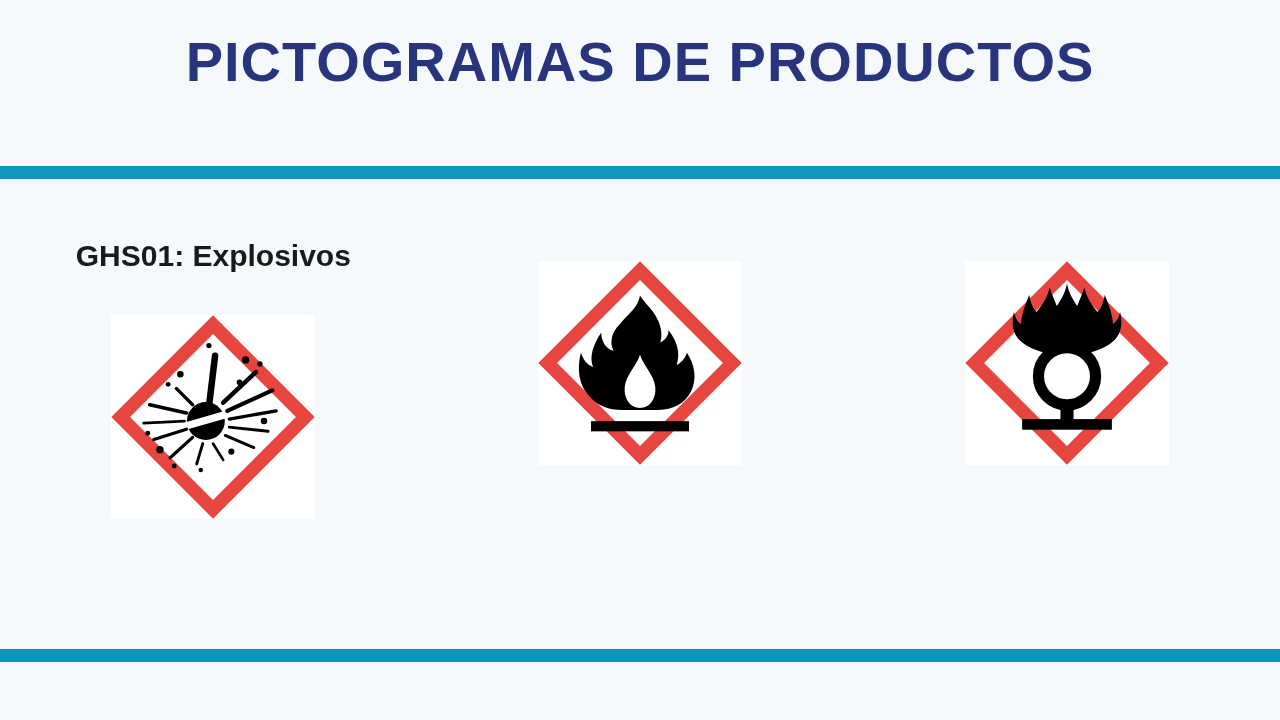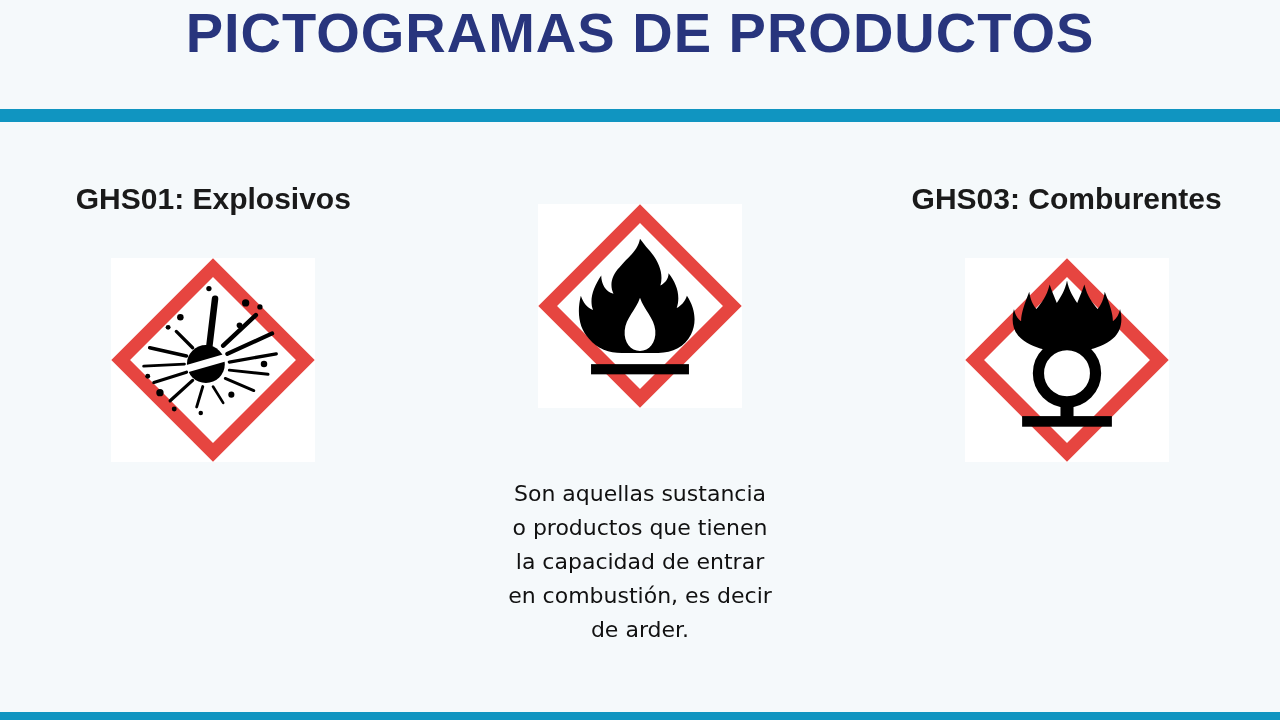--- a/index.html
+++ b/index.html
@@ -138,31 +138,23 @@
             C64 37 62 39 60 40
             C62 33 58 26 53 21 Z"></path>
           <path fill="#ffffff" d="M50 46
             C48 52 43 56 42.5 62
             C42 68 45.5 72 50 72
             C54.5 72 58 68 57.5 62
             C57 56 52 52 50 46 Z"></path>
           <rect x="26" y="78.5" width="48" height="5" fill="#000000"></rect>
         </svg>
       </div>
-      <div class="description-zone">
-        <p class="description">Son aquellas sustancia
-o productos que tienen
-la capacidad de entrar
-en combustión, es decir
-de arder.</p>
-      </div>
     </section>
 
     <section class="column">
-      <h2 class="ghs-heading">GHS03: Comburentes</h2>
       <div class="pictogram-box">
         <svg viewBox="0 0 100 100" aria-hidden="true">
           <rect x="0" y="0" width="100" height="100" fill="#ffffff"></rect>
           <rect x="18" y="18" width="64" height="64" transform="rotate(45 50 50)" fill="#ffffff" stroke="#e64540" stroke-width="6.5"></rect>
           <path fill="#000000" d="M50 11
             C49 16 47 19 45 22
             C43.5 18.5 42.5 16 41.5 13
             C40 19 37.5 22 35 25
             C33 22.5 32 20 31.5 16.5
             C29 23 27.5 27 27.5 31

